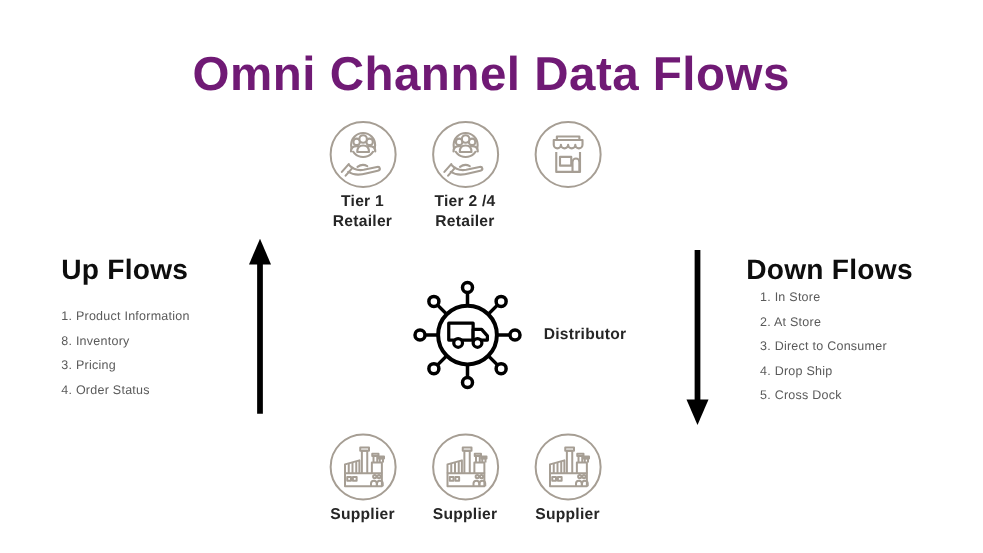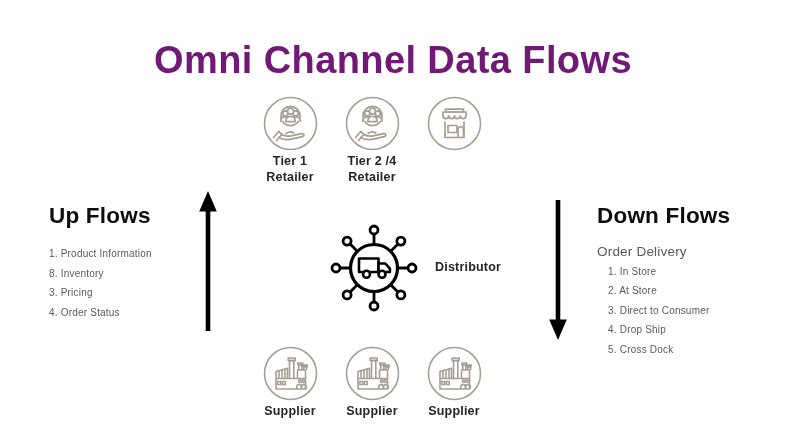--- a/index.html
+++ b/index.html
@@ -148,21 +148,20 @@
 
   <div class="arrow arrow-down">
     <svg width="24" height="142" viewBox="0 0 24 142">
       <line x1="12" y1="1" x2="12" y2="123" stroke="#000000" stroke-width="4.6"></line>
       <polygon points="12,141 3.2,120.5 20.8,120.5" fill="#000000"></polygon>
     </svg>
   </div>
 
   <div class="flow-block down-block">
     <div class="flow-heading">Down Flows</div>
-    <div class="flow-intro">Order Delivery</div>
     <ul class="flow-list">
       <li>1. In Store</li>
       <li>2. At Store</li>
       <li>3. Direct to Consumer</li>
       <li>4. Drop Ship</li>
       <li>5. Cross Dock</li>
     </ul>
   </div>
 
   <div class="node-row row-bottom">

